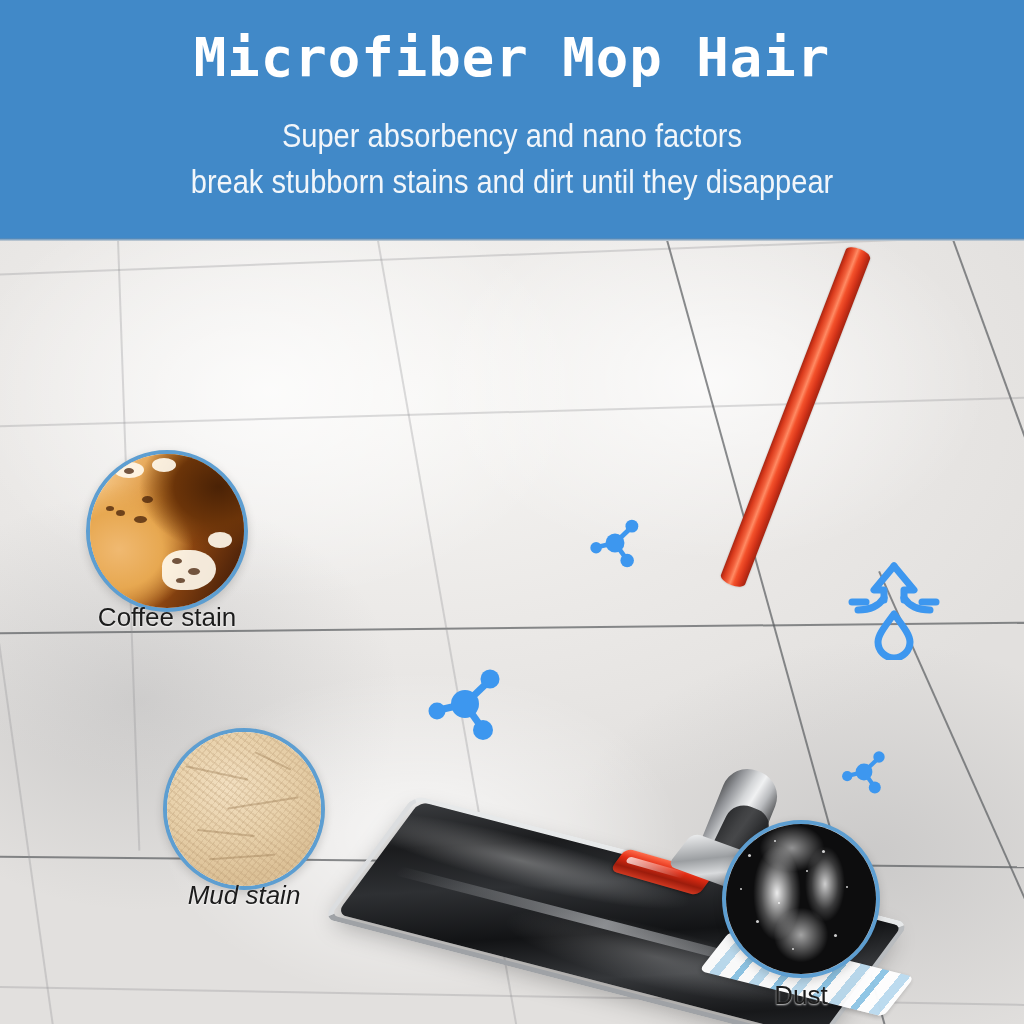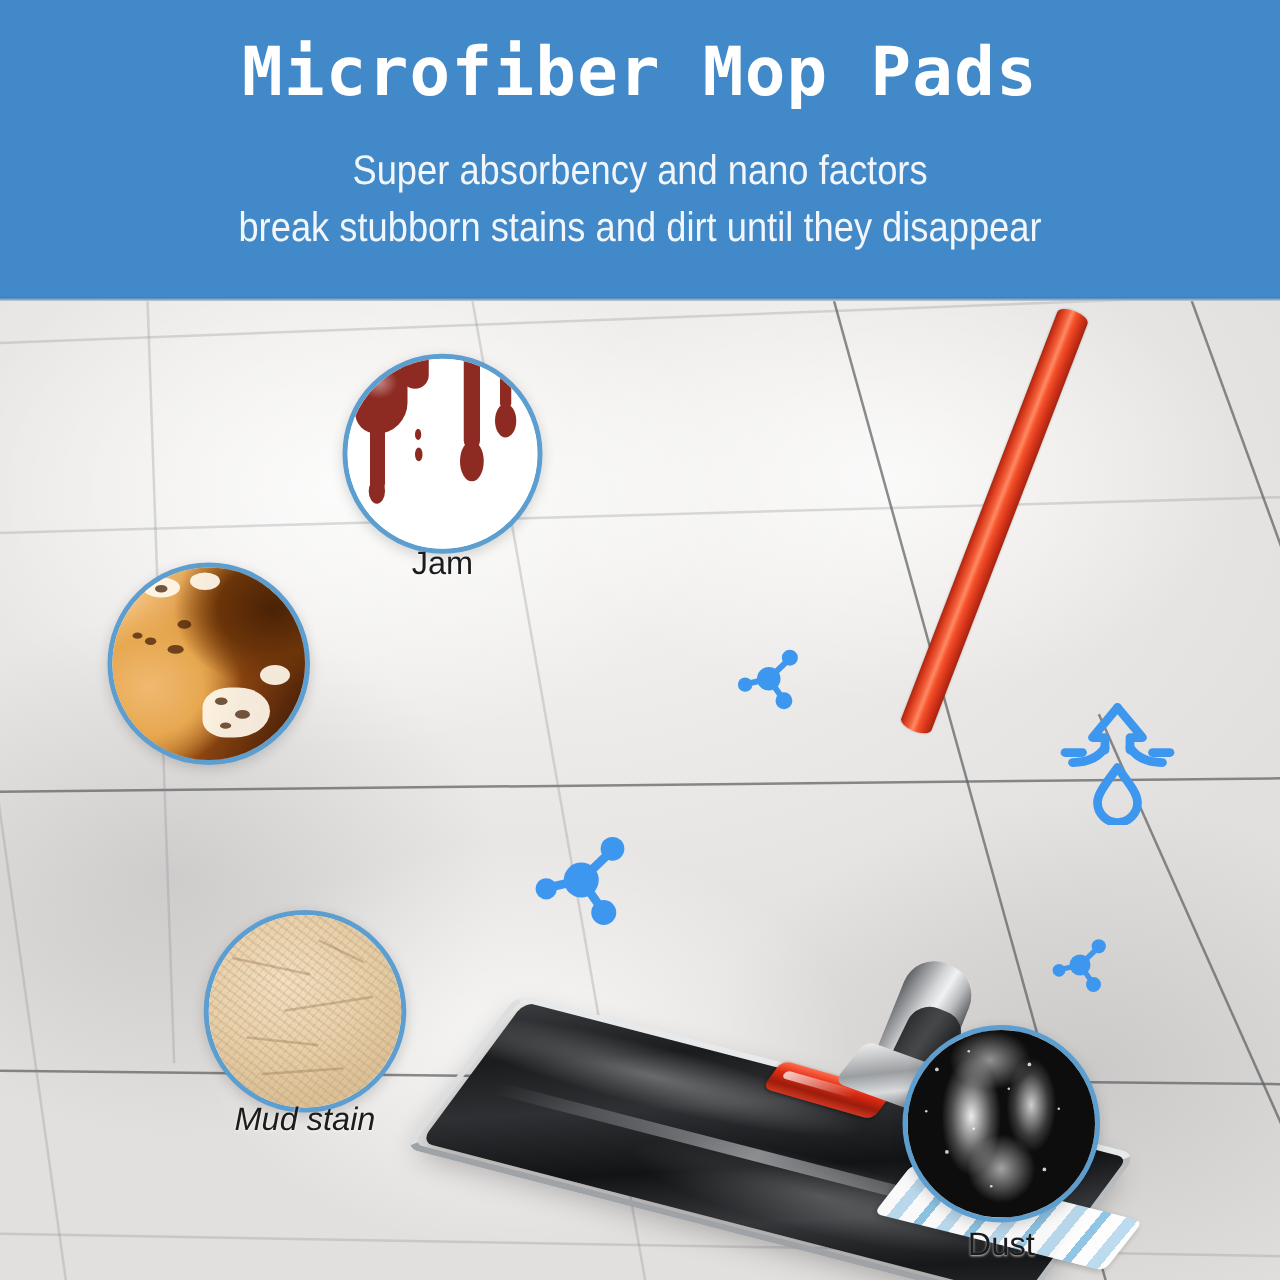--- a/index.html
+++ b/index.html
@@ -260,21 +260,21 @@
       #0d0d0e;
   }
   .dust-speck{position:absolute;border-radius:50%;background:rgba(255,255,255,.8);}
 </style>
 </head>
 <body>
 
 <div id="page">
 
   <div id="header">
-    <div id="header-title">Microfiber Mop Pads</div>
+    <div id="header-title">Microfiber Mop Hair</div>
     <div id="sub1">Super absorbency and nano factors</div>
     <div id="sub2">break stubborn stains and dirt until they disappear</div>
   </div>
   <div id="header-edge"></div>
 
   <div id="floor">
 
     <div class="sheen" style="left:-40px;top:-60px;width:620px;height:420px;"></div>
     <div class="sheen" style="left:430px;top:-40px;width:560px;height:360px;"></div>
     <div class="shadepatch" style="left:-120px;top:250px;width:520px;height:420px;"></div>
@@ -359,54 +359,38 @@
           <path d="M88 54 Q70 54 62 42"></path>
           <path d="M10 46 L24 46"></path>
           <path d="M80 46 L94 46"></path>
           <path d="M52 58 C40 74 36 80 36 86 a16 16 0 0 0 32 0 c0-6 -4 -12 -16 -28 Z"></path>
         </g>
       </svg>
     </div>
 
   </div>
 
-  <div class="callout" style="left:274px;top:283px;">
-    <div class="circle" style="width:160px;height:160px;">
-      <div class="jam-bg"></div>
-      <div class="jam-drip" style="left:6px;top:-6px;width:42px;height:66px;border-radius:0 0 26px 18px;"></div>
-      <div class="jam-drip" style="left:18px;top:44px;width:12px;height:62px;border-radius:0 0 6px 6px;"></div>
-      <div class="jam-blob" style="left:17px;top:96px;width:13px;height:20px;"></div>
-      <div class="jam-drip" style="left:43px;top:-6px;width:22px;height:30px;border-radius:0 0 14px 14px;"></div>
-      <div class="jam-blob" style="left:54px;top:56px;width:5px;height:9px;"></div>
-      <div class="jam-blob" style="left:54px;top:71px;width:6px;height:11px;"></div>
-      <div class="jam-drip" style="left:93px;top:-6px;width:13px;height:78px;border-radius:0 0 8px 8px;"></div>
-      <div class="jam-blob" style="left:90px;top:66px;width:19px;height:32px;"></div>
-      <div class="jam-drip" style="left:122px;top:-6px;width:9px;height:46px;border-radius:0 0 6px 6px;"></div>
-      <div class="jam-blob" style="left:118px;top:36px;width:17px;height:27px;"></div>
-      <div class="jam-sheen" style="left:10px;top:6px;width:30px;height:26px;"></div>
-    </div>
-    <div class="callout-label" style="top:152px;">Jam</div>
-  </div>
 
   <div class="callout" style="left:86px;top:450px;">
     <div class="circle" style="width:162px;height:162px;">
       <div class="coffee-bg"></div>
       <div class="coffee-spot" style="left:24px;top:8px;width:30px;height:16px;"></div>
       <div class="coffee-spot" style="left:62px;top:4px;width:24px;height:14px;"></div>
       <div class="coffee-dark" style="left:34px;top:14px;width:10px;height:6px;"></div>
       <div class="coffee-dark" style="left:52px;top:42px;width:11px;height:7px;"></div>
       <div class="coffee-dark" style="left:26px;top:56px;width:9px;height:6px;"></div>
       <div class="coffee-dark" style="left:44px;top:62px;width:13px;height:7px;"></div>
       <div class="coffee-dark" style="left:16px;top:52px;width:8px;height:5px;"></div>
       <div class="coffee-spot" style="left:72px;top:96px;width:54px;height:40px;border-radius:46% 54% 60% 40%;"></div>
       <div class="coffee-dark" style="left:82px;top:104px;width:10px;height:6px;"></div>
       <div class="coffee-dark" style="left:98px;top:114px;width:12px;height:7px;"></div>
       <div class="coffee-dark" style="left:86px;top:124px;width:9px;height:5px;"></div>
       <div class="coffee-spot" style="left:118px;top:78px;width:24px;height:16px;border-radius:50%;"></div>
     </div>
+    <div class="callout-label" style="top:152px;">Coffee stain</div>
   </div>
 
   <div class="callout" style="left:163px;top:728px;font-style:italic;">
     <div class="circle" style="width:162px;height:162px;">
       <div class="mud-bg"></div>
       <div class="mud-crack" style="left:18px;top:40px;width:64px;height:2px;transform:rotate(12deg);"></div>
       <div class="mud-crack" style="left:60px;top:70px;width:72px;height:2px;transform:rotate(-9deg);"></div>
       <div class="mud-crack" style="left:30px;top:100px;width:58px;height:2px;transform:rotate(6deg);"></div>
       <div class="mud-crack" style="left:86px;top:28px;width:40px;height:2px;transform:rotate(26deg);"></div>
       <div class="mud-crack" style="left:42px;top:124px;width:66px;height:2px;transform:rotate(-4deg);"></div>

